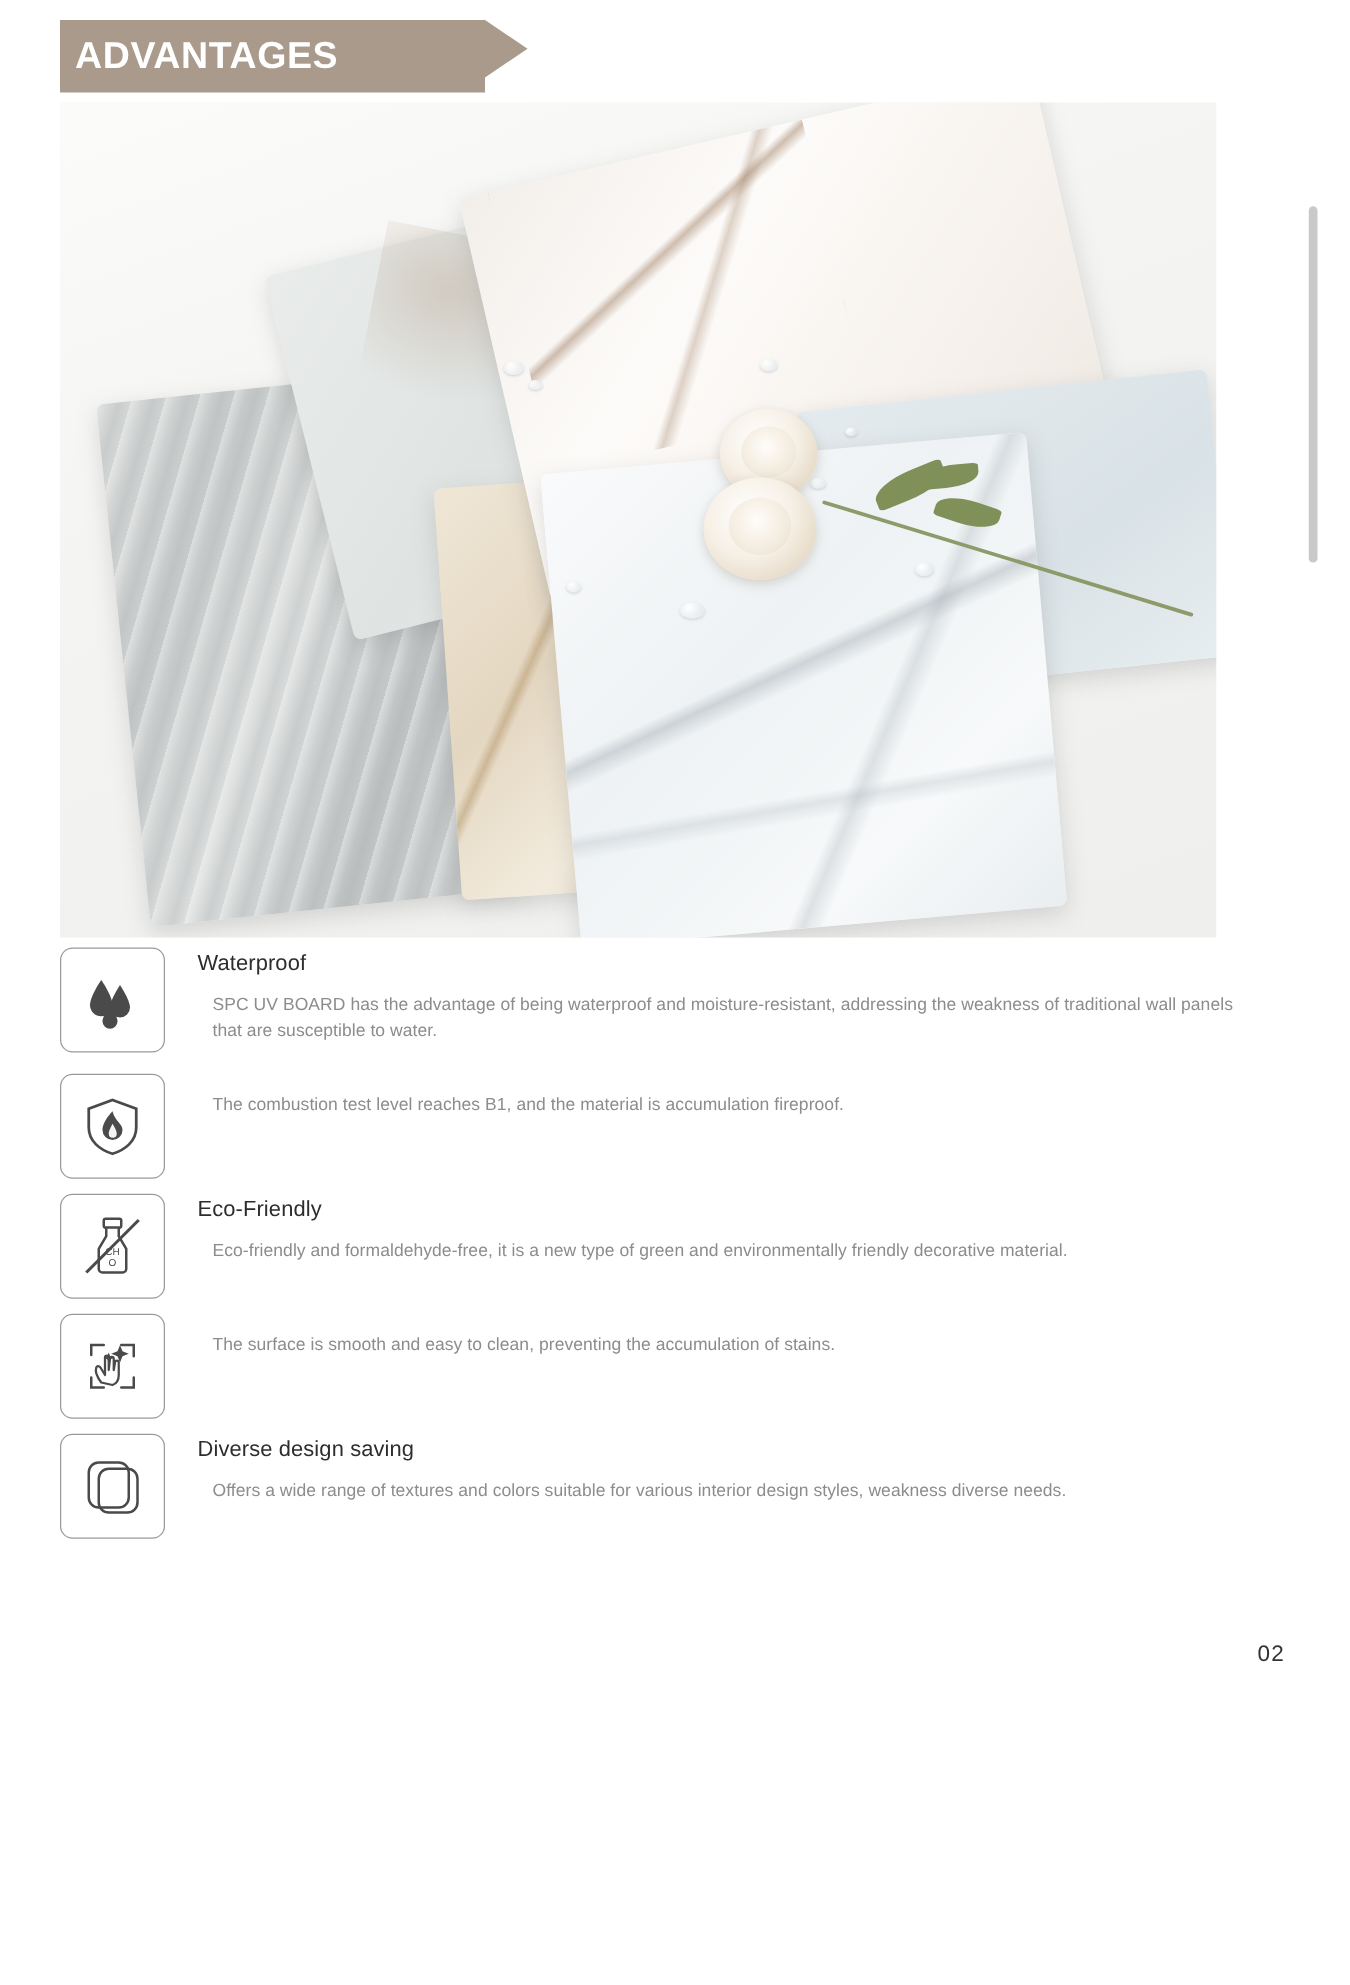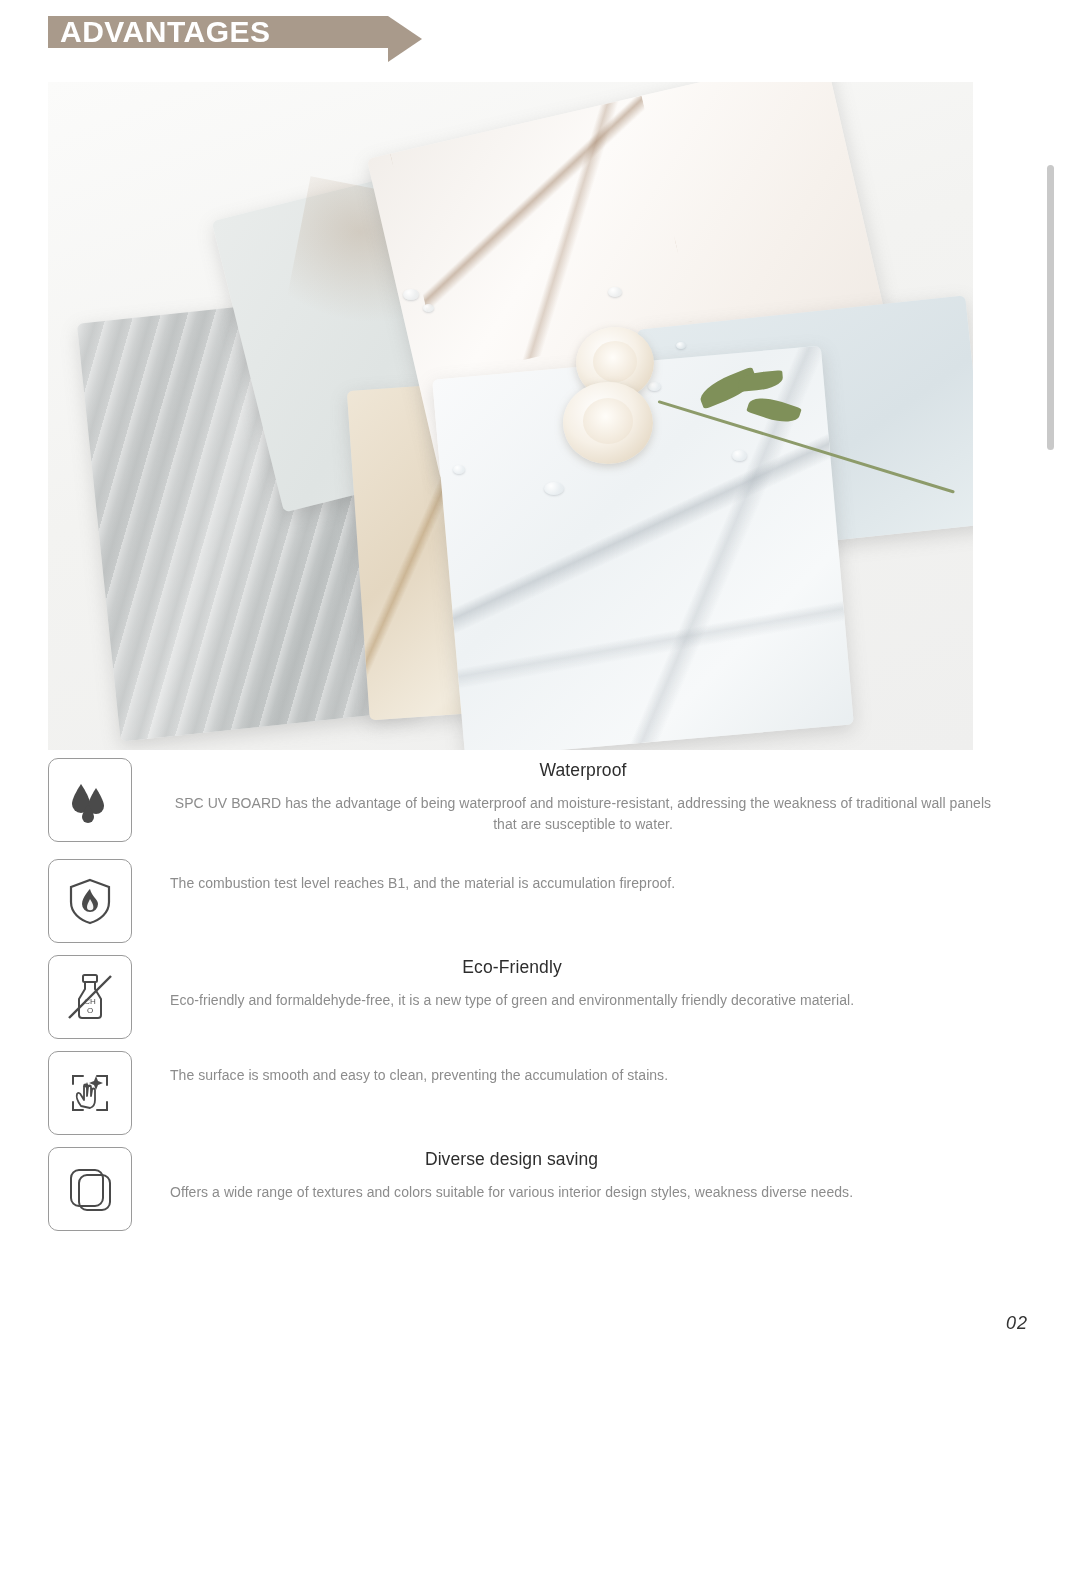--- a/index.html
+++ b/index.html
@@ -13,21 +13,21 @@
     position: relative;
     font-family: "Liberation Sans", sans-serif;
     overflow: hidden;
   }
 
   
   .header-banner {
     position: absolute;
     left: 48px;
     top: 16px;
-    height: 32px;
+    height: 58px;
     width: 340px;
     background: #a99a8b;
     display: flex;
     align-items: center;
   }
   .header-banner::after {
     content: "";
     position: absolute;
     left: 340px;
     top: 0;
@@ -198,21 +198,20 @@
     border-radius: 4px;
     background: #c9c9c9;
   }
 
   
   .features {
     position: absolute;
     left: 48px;
     top: 758px;
     width: 960px;
-    text-align: center;
   }
   .feature {
     display: flex;
     align-items: flex-start;
     margin-bottom: 12px;
   }
   .feature-icon {
     width: 84px;
     height: 84px;
     min-width: 84px;
@@ -242,21 +241,20 @@
   }
 
   
   .page-number {
     position: absolute;
     right: 52px;
     top: 1313px;
     font-size: 18px;
     color: #333333;
     letter-spacing: 1px;
-    font-style: italic;
   }
 </style>
 </head>
 <body>
 
 <div class="header-banner">
   <span class="header-title">ADVANTAGES</span>
 </div>
 
 <div class="hero">

